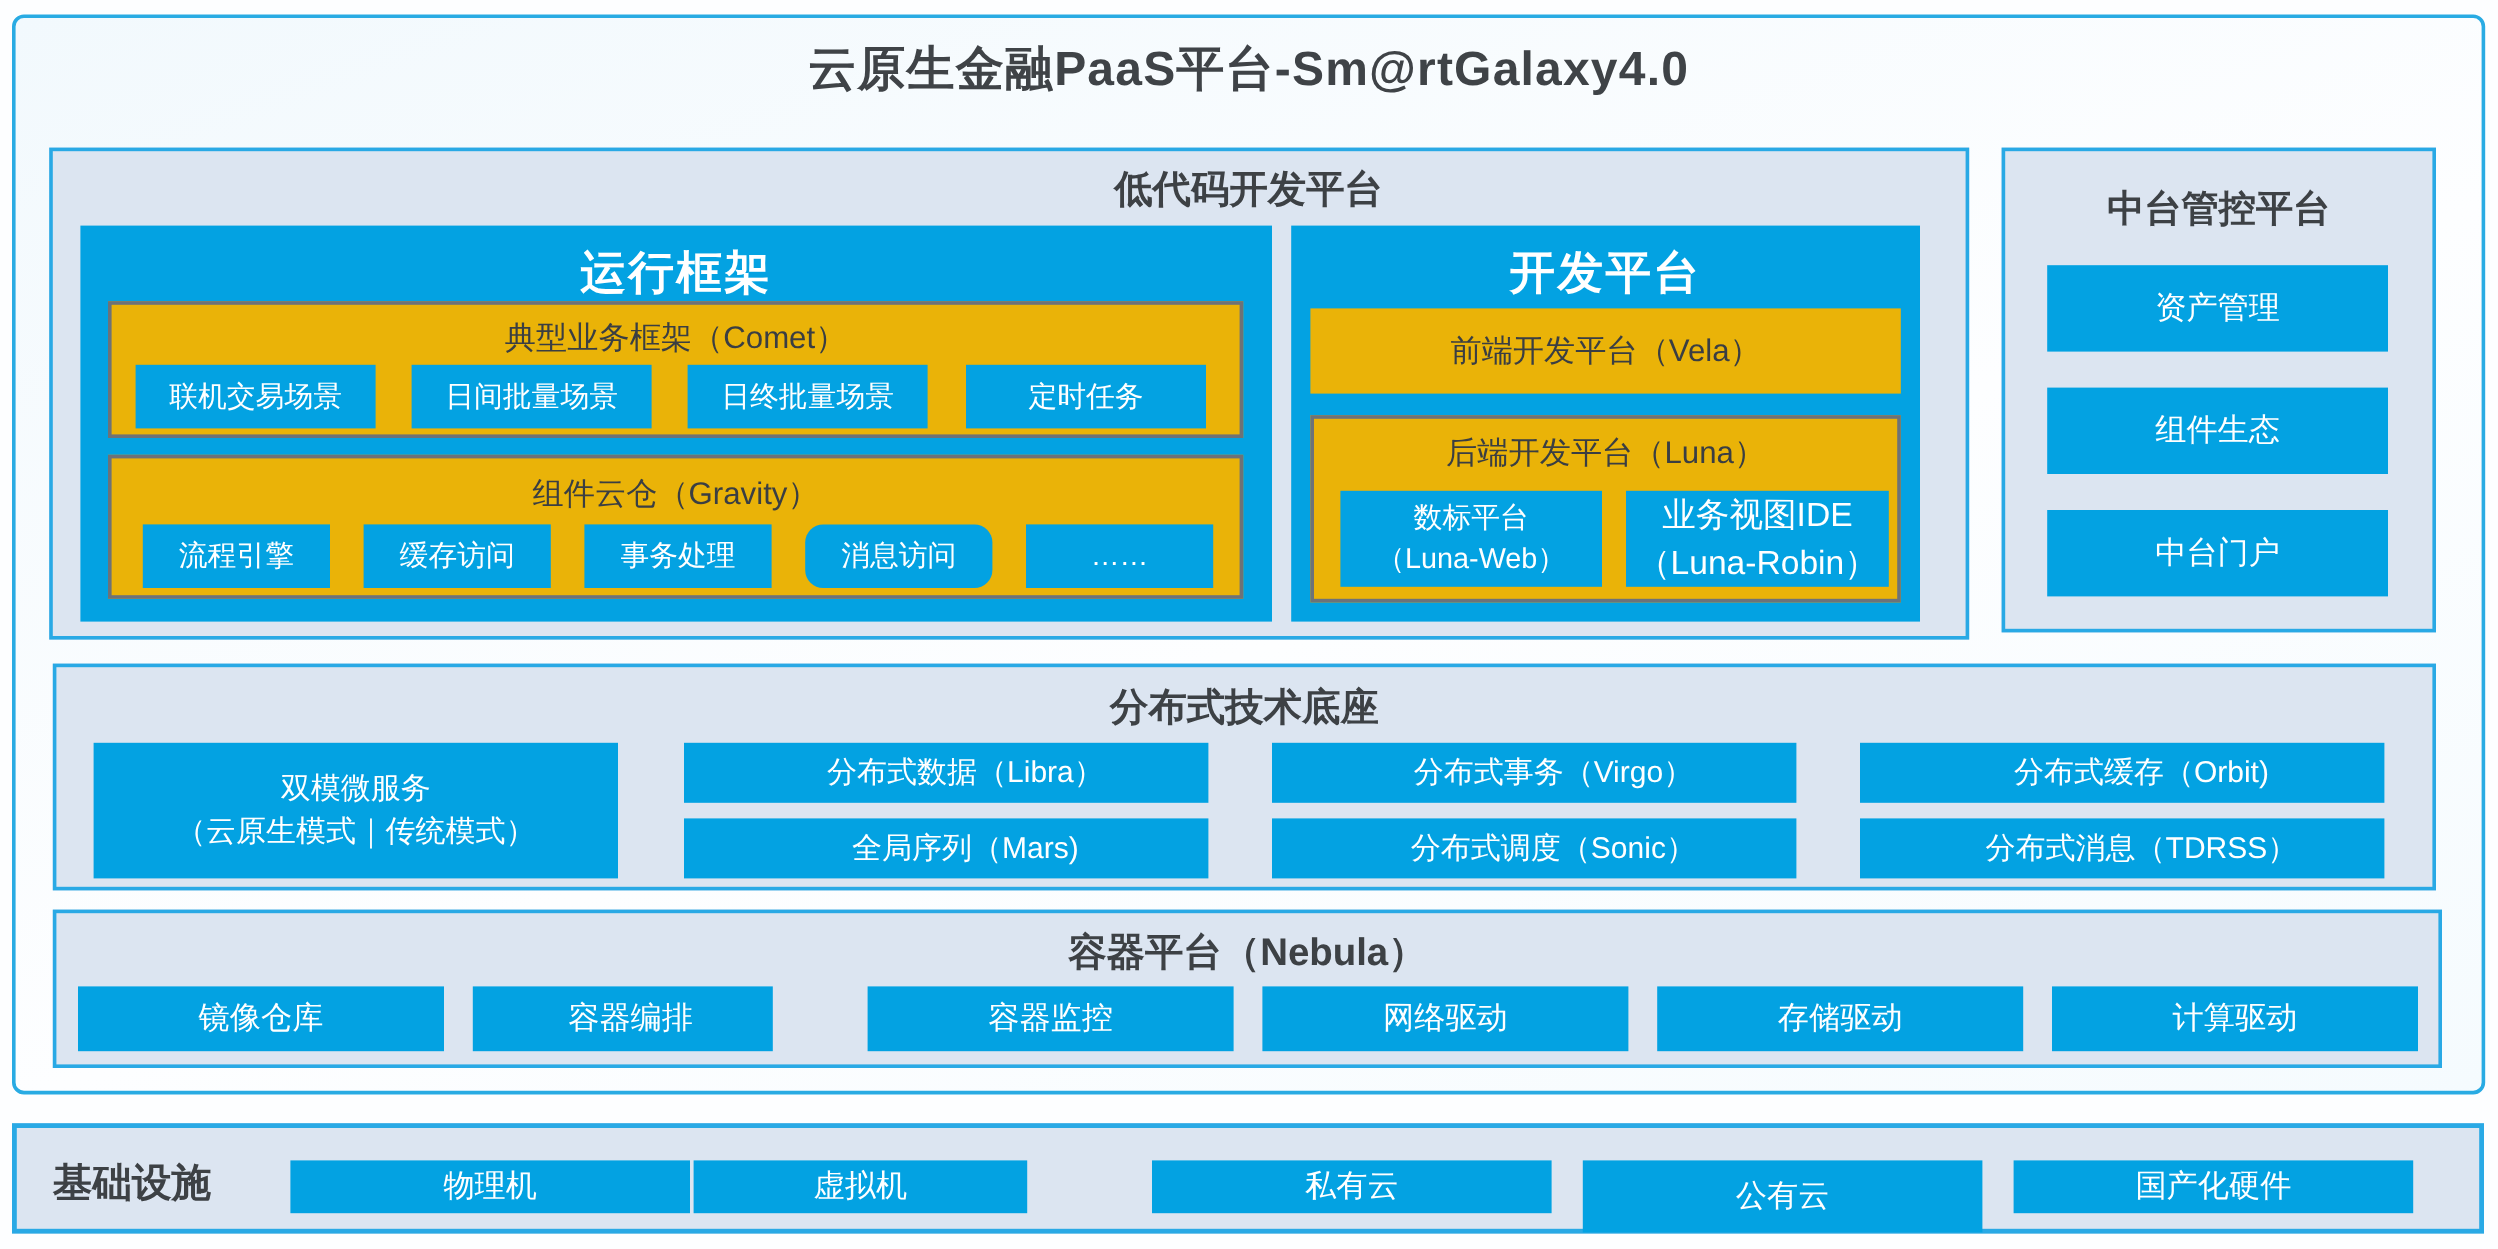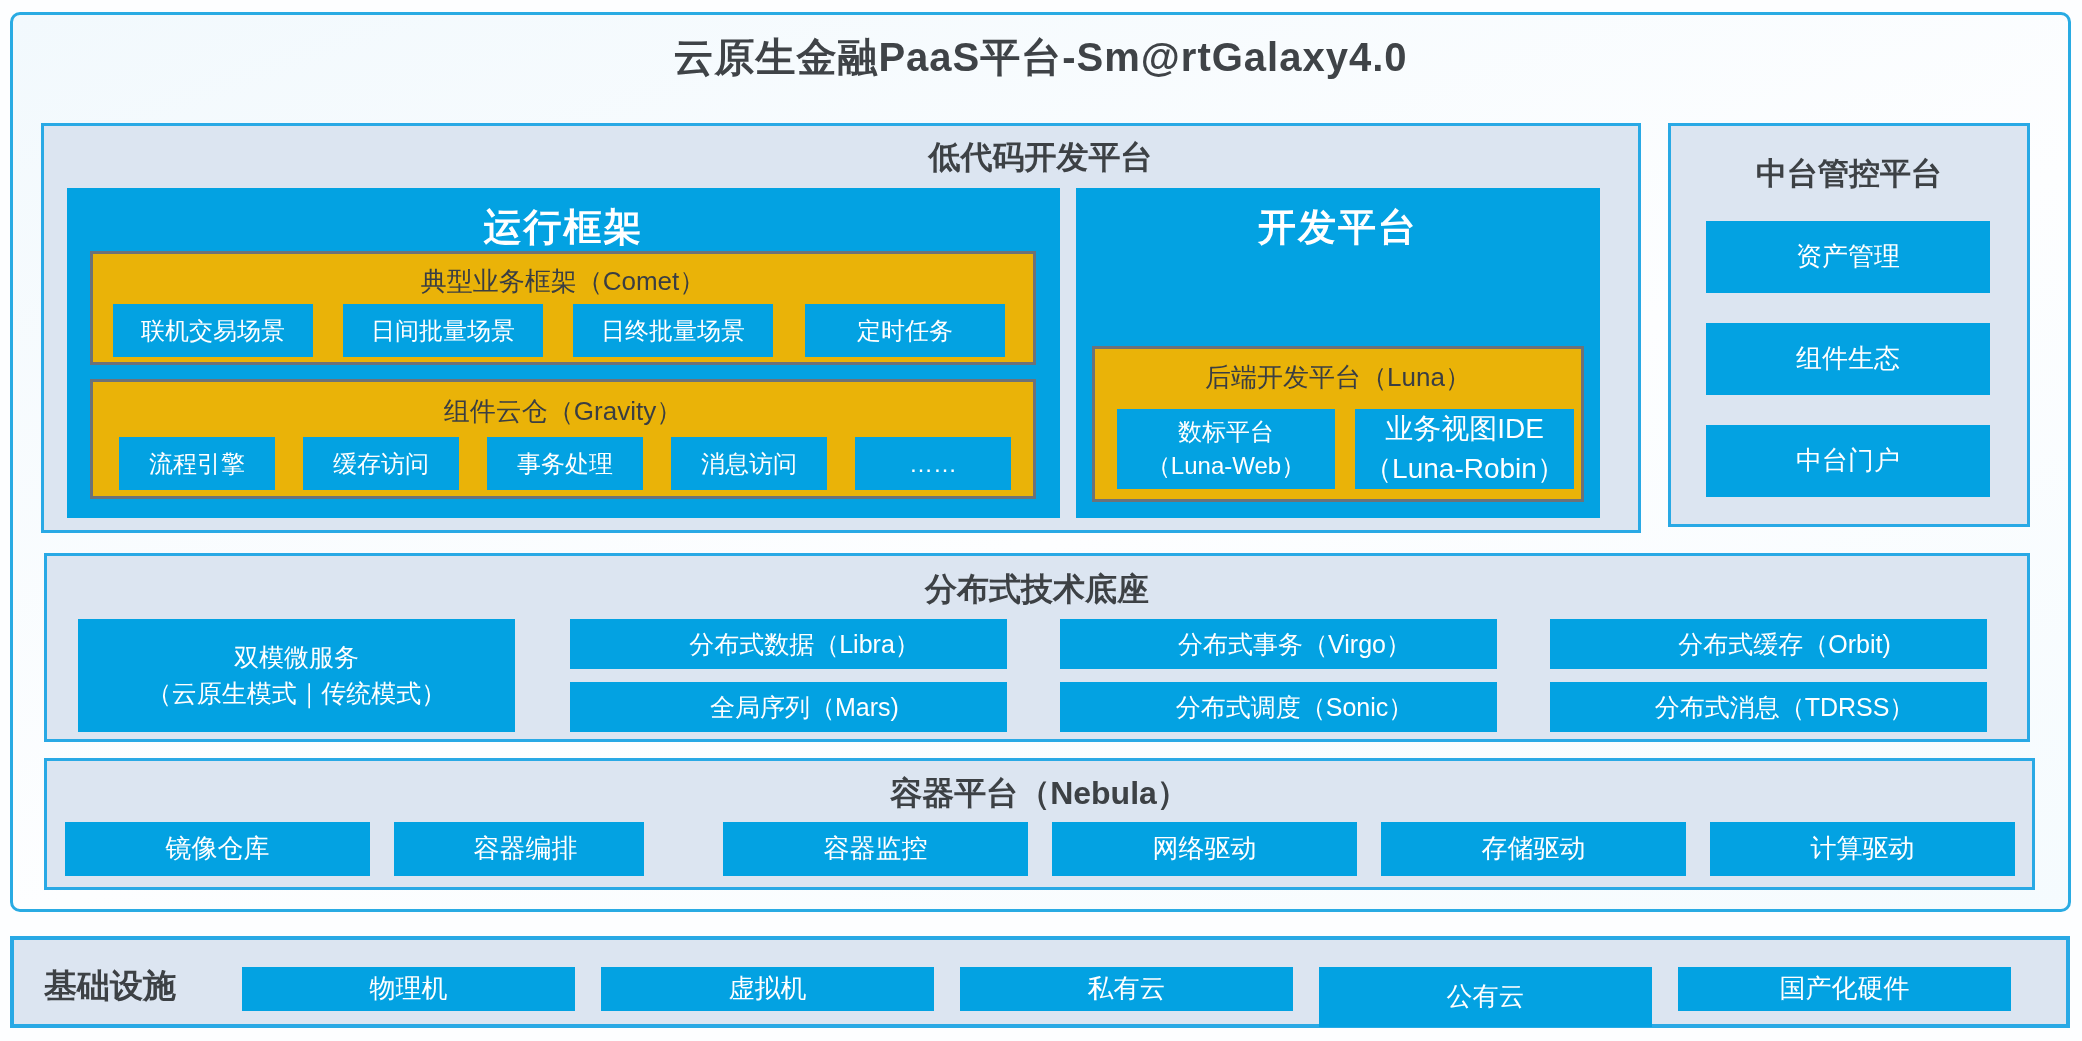--- a/index.html
+++ b/index.html
@@ -61,27 +61,30 @@
       <div class="abs chip" style="left:20px;top:50px;width:200px;height:53px;">联机交易场景</div>
       <div class="abs chip" style="left:250px;top:50px;width:200px;height:53px;">日间批量场景</div>
       <div class="abs chip" style="left:480px;top:50px;width:200px;height:53px;">日终批量场景</div>
       <div class="abs chip" style="left:712px;top:50px;width:200px;height:53px;">定时任务</div>
     </div>
     <div class="abs whitebox" id="gravity-box" style="left:23px;top:191px;width:946px;height:120px;">
       <div id="gravity-title" class="wb-title">组件云仓（Gravity）</div>
       <div class="abs chip" style="left:26px;top:55px;width:156px;height:53px;">流程引擎</div>
       <div class="abs chip" style="left:210px;top:55px;width:156px;height:53px;">缓存访问</div>
       <div class="abs chip" style="left:394px;top:55px;width:156px;height:53px;">事务处理</div>
-      <div class="abs chip" style="left:578px;top:55px;width:156px;height:53px;">消息访问</div>
+      <div class="abs chip" style="left:578px;top:55px;width:156px;height:53px;border-radius:15px;">消息访问</div>
       <div class="abs chip" style="left:762px;top:55px;width:156px;height:53px;">……</div>
     </div>
   </div>
   <div id="runtime-title" class="abs bluebox-title">运行框架</div>
 
   <div id="dev-box" class="abs bluebox">
+    <div id="vela-box" class="abs whitebox noborder">
+      <div class="wb-title">前端开发平台（Vela）</div>
+    </div>
     <div id="luna-box" class="abs whitebox">
       <div id="luna-title" class="wb-title">后端开发平台（Luna）</div>
       <div class="abs chip two-line" style="left:22px;top:60px;width:218px;height:80px;font-size:24px;">
         <span>数标平台</span>
         <span>（Luna-Web）</span>
       </div>
       <div class="abs chip two-line" style="left:260px;top:60px;width:219px;height:80px;font-size:28px;">
         <span>业务视图IDE</span>
         <span>（Luna-Robin）</span>
       </div>
@@ -116,19 +119,19 @@
     <div class="abs chip f26" style="left:347px;top:61px;width:250px;height:54px;padding-left:13px;">容器编排</div>
     <div class="abs chip f26" style="left:676px;top:61px;width:305px;height:54px;">容器监控</div>
     <div class="abs chip f26" style="left:1005px;top:61px;width:305px;height:54px;">网络驱动</div>
     <div class="abs chip f26" style="left:1334px;top:61px;width:305px;height:54px;">存储驱动</div>
     <div class="abs chip f26" style="left:1663px;top:61px;width:305px;height:54px;">计算驱动</div>
   </div>
 
   <div id="infra-panel" class="abs panel">
     <div id="infra-label" class="abs">基础设施</div>
     <div class="abs chip f26" style="left:228px;top:27px;width:333px;height:44px;">物理机</div>
-    <div class="abs chip f26" style="left:587px;top:27px;width:333px;height:44px;">虚拟机</div>
+    <div class="abs chip f26" style="left:564px;top:27px;width:278px;height:44px;">虚拟机</div>
     <div class="abs chip f26" style="left:946px;top:27px;width:333px;height:44px;">私有云</div>
     <div class="abs chip f26" style="left:1305px;top:27px;width:333px;height:60px;">公有云</div>
     <div class="abs chip f26" style="left:1664px;top:27px;width:333px;height:44px;">国产化硬件</div>
   </div>
 
 </div>
 
 </body></html>

